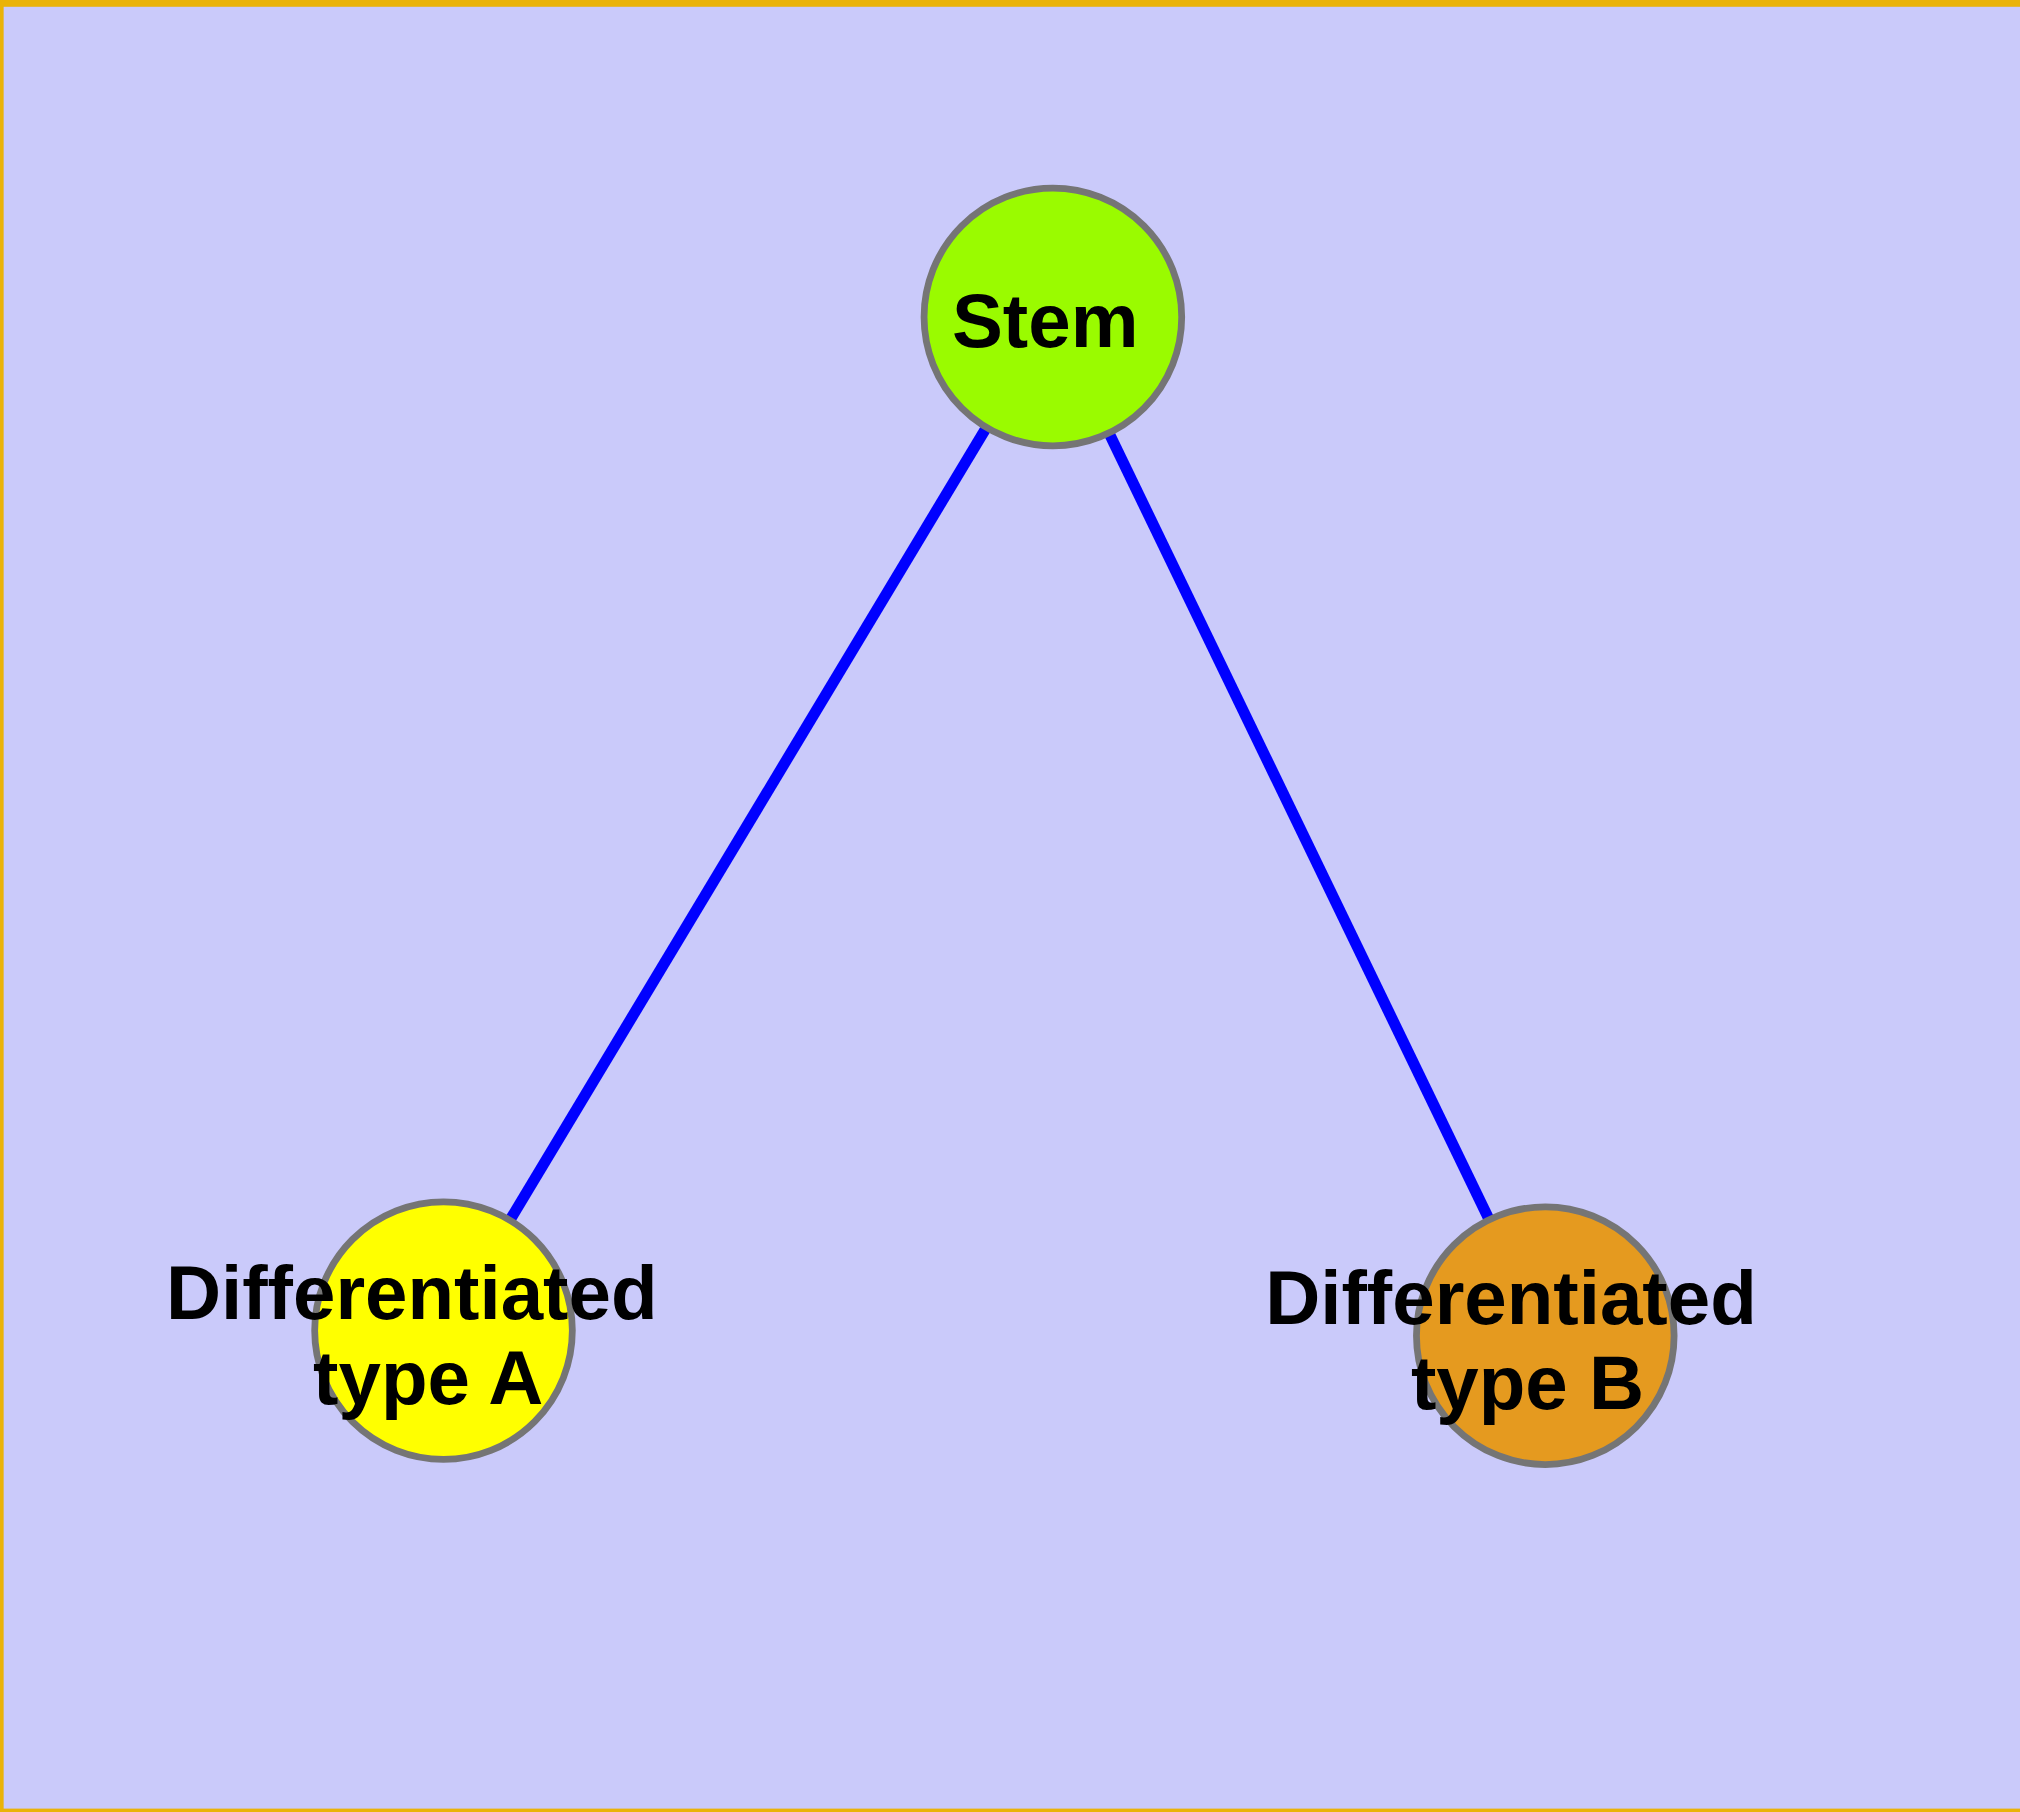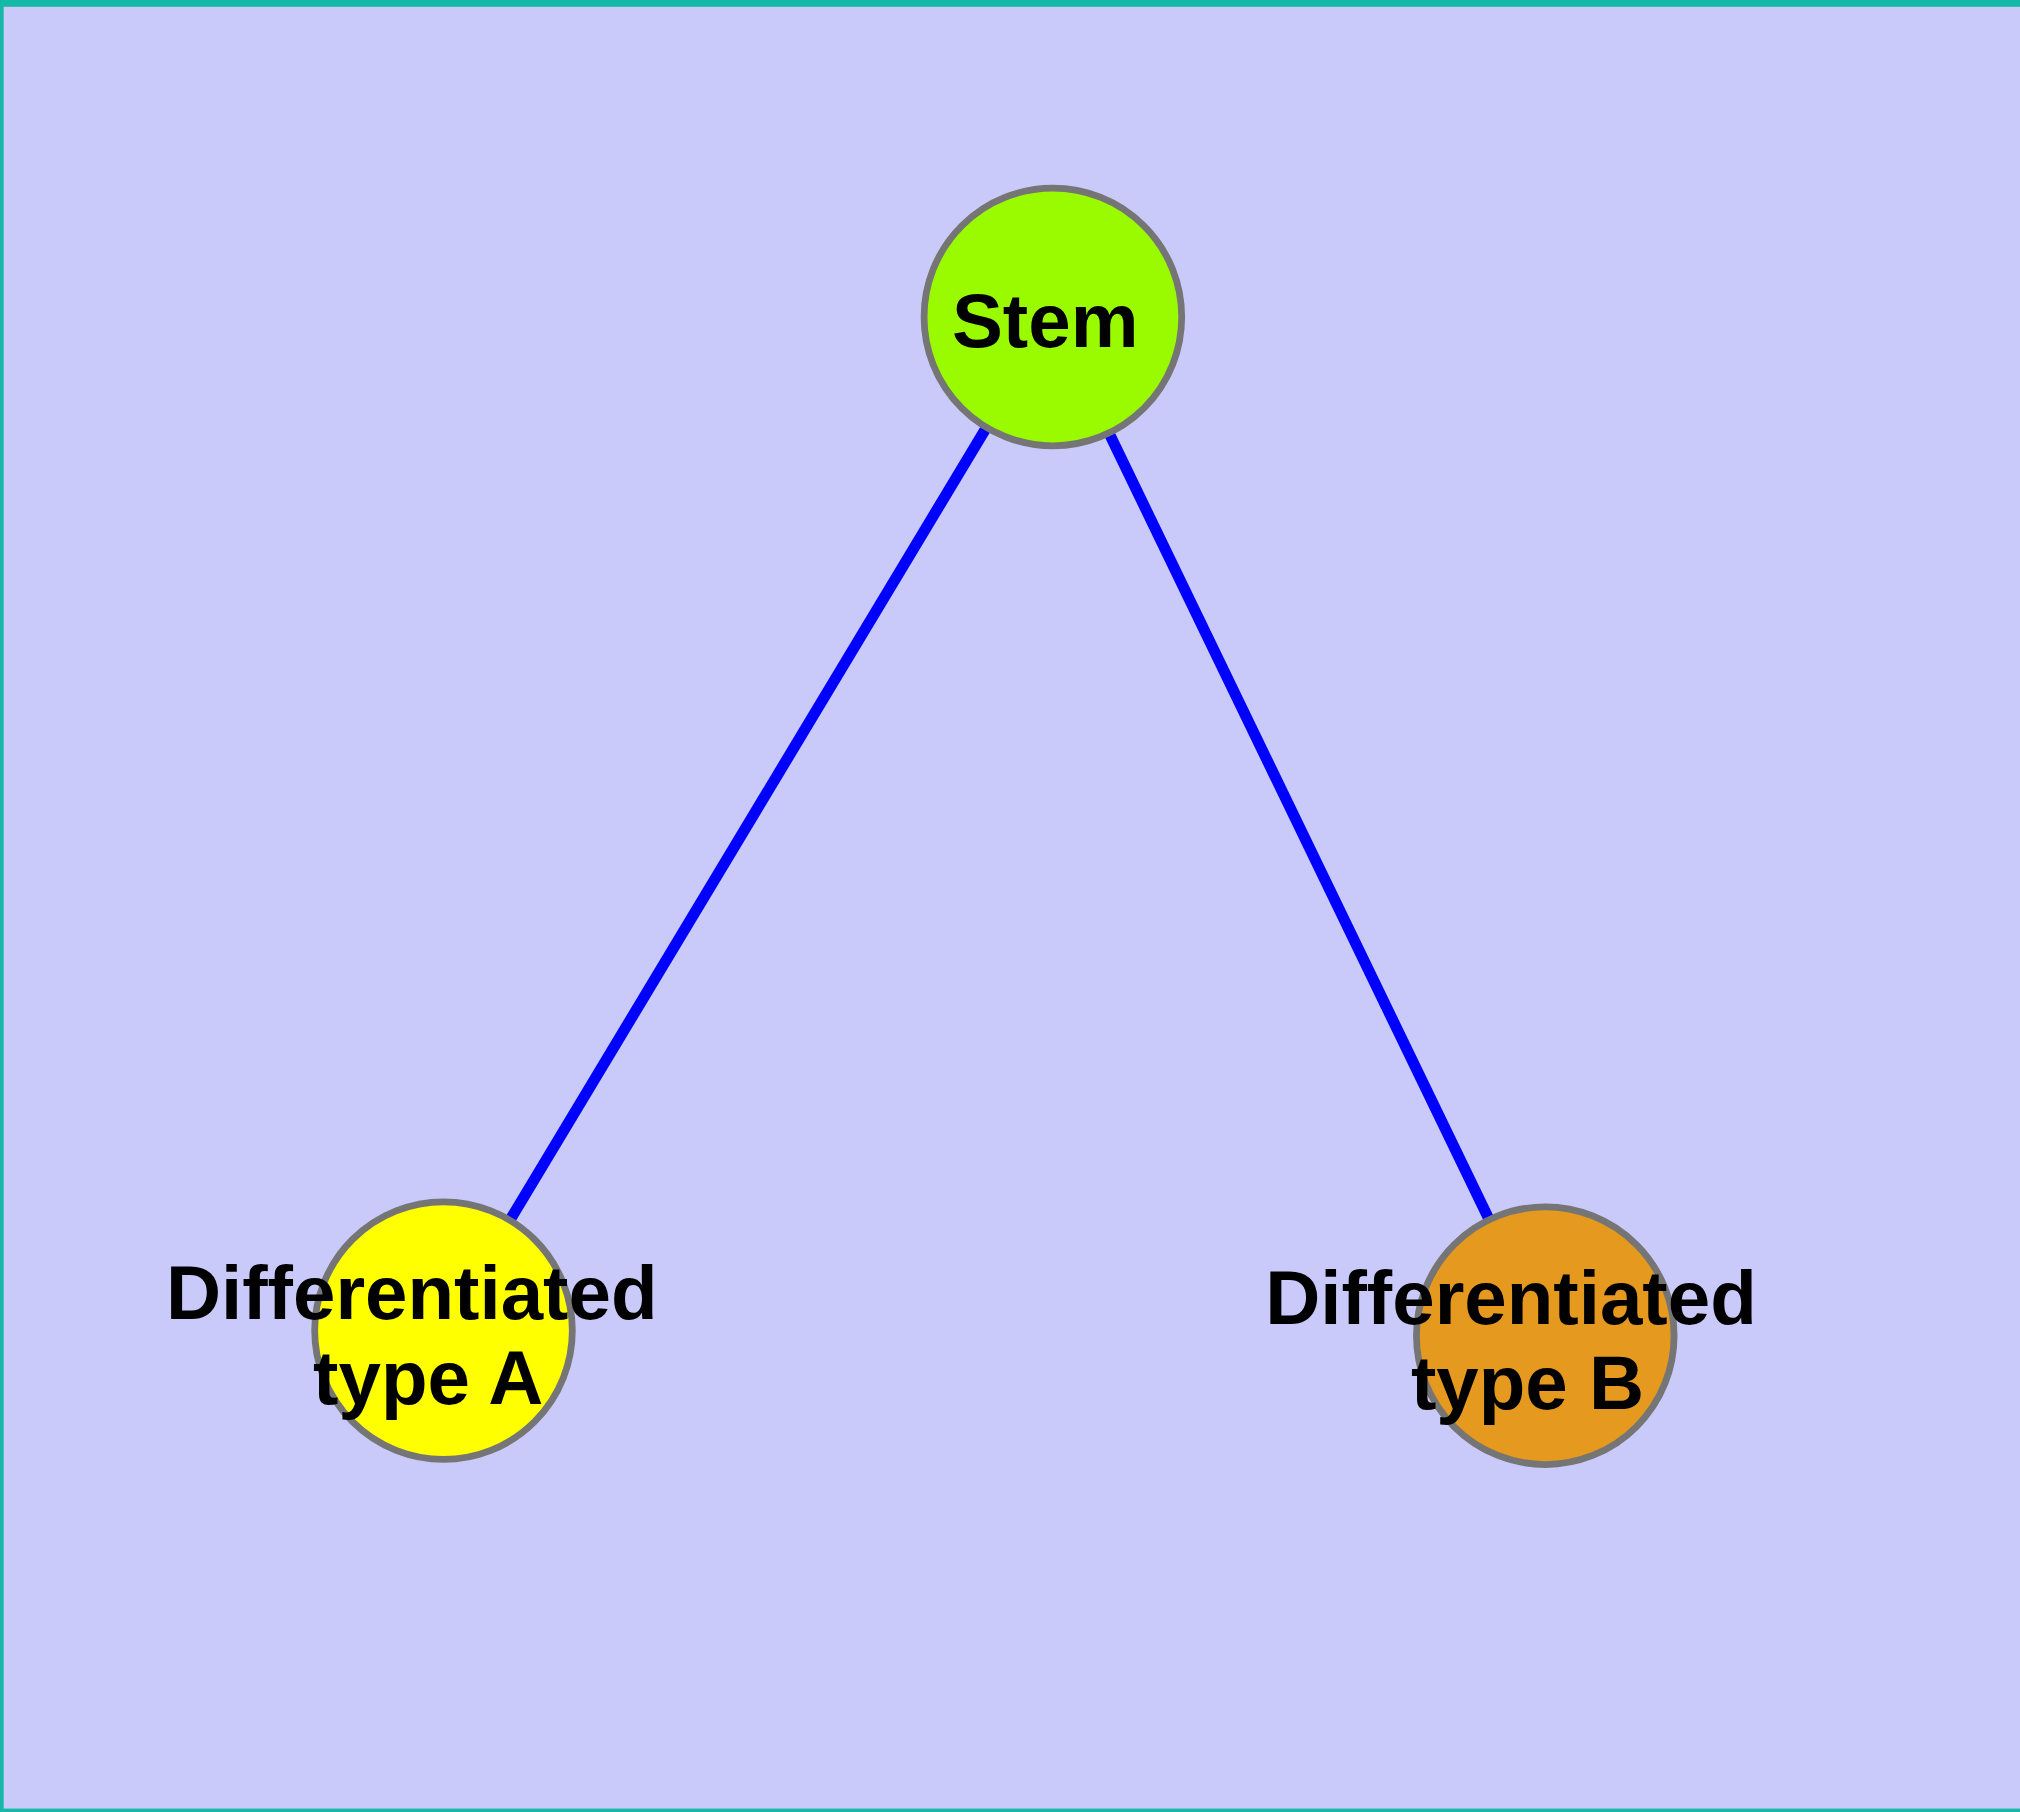--- a/index.html
+++ b/index.html
@@ -8,21 +8,21 @@
     background: #ffffff;
     width: 2021px;
     height: 1812px;
     overflow: hidden;
     font-family: "Liberation Sans", sans-serif;
   }
   .stage {
     position: relative;
     width: 2021px;
     height: 1812px;
-    background: #14b8a6;
+    background: #eab308;
   }
   svg.graph {
     display: block;
     position: absolute;
     top: 0;
     left: 0;
   }
   .edge-line {
     stroke-width: 13px;
     fill: none;

